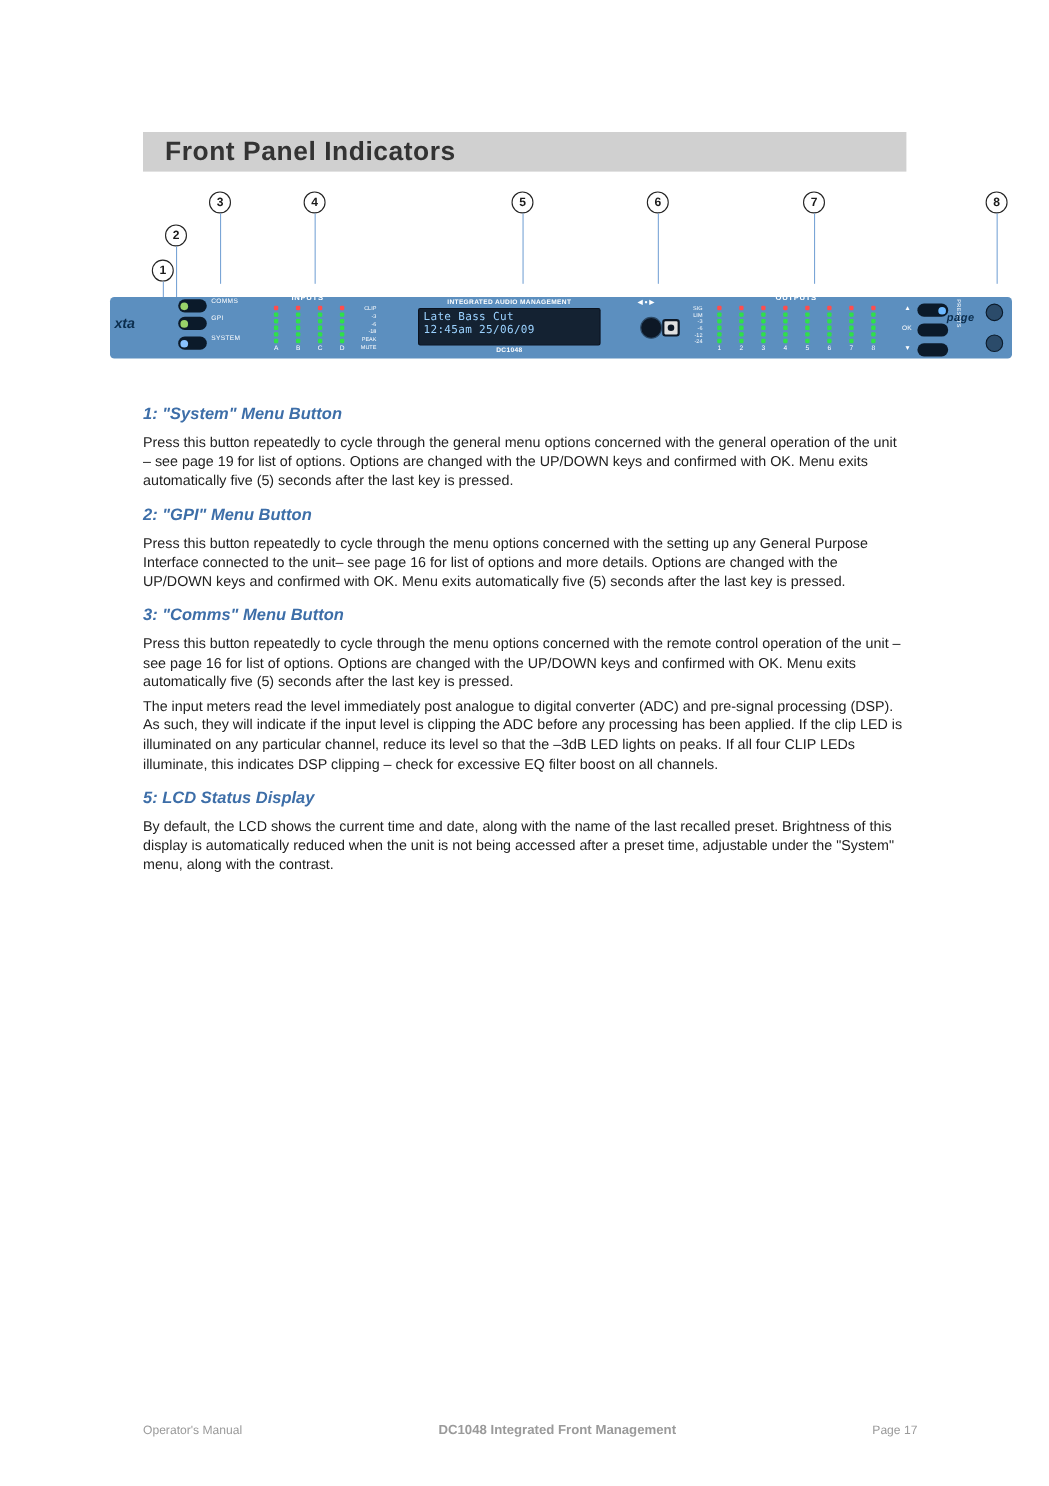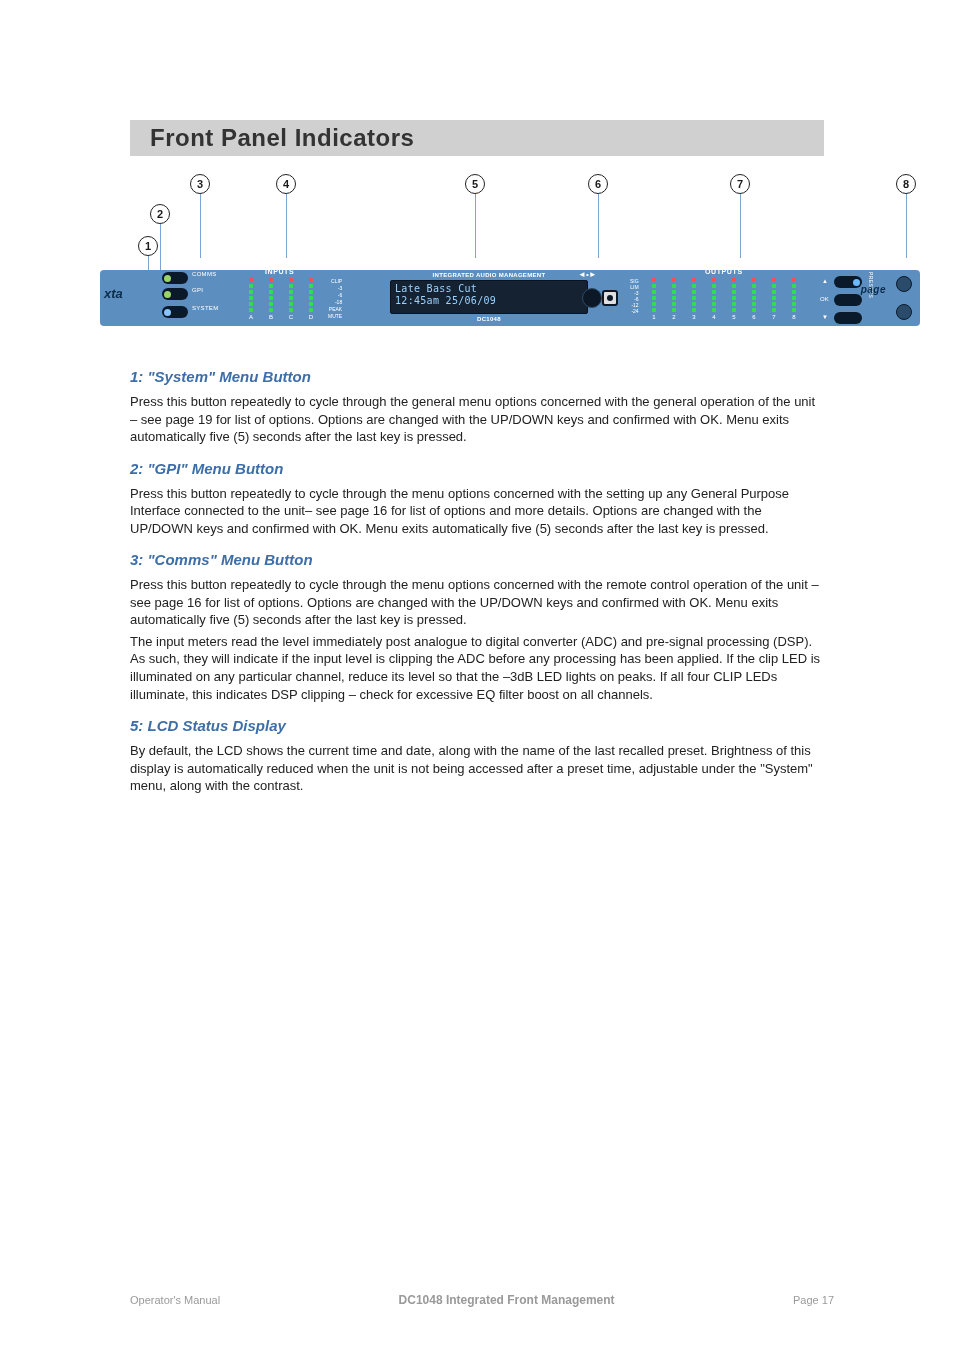--- a/index.html
+++ b/index.html
@@ -18,21 +18,21 @@
 .panel .grouplabel{position:absolute;font-size:7px;font-weight:bold;color:#fff;letter-spacing:.6px}
 .panel .meters{position:absolute;top:8px;height:38px}
 .panel .meters.inm{left:145px;width:80px}
 .panel .meters.outm{left:548px;width:170px}
 .panel .meters .col{position:absolute;top:0;width:12px}
 .panel .meters .col .led{width:4px;height:4px;border-radius:1px;margin:0 auto 2px auto;background:#2fe04a}
 .panel .meters .col .led.t{background:#ff4d4d}
 .panel .meters .col .cl{font-size:6px;color:#fff;text-align:center;margin-top:1px}
 .panel .scale{position:absolute;left:228px;top:8px;font-size:5px;color:#fff;line-height:7px;text-align:right}
 .panel .scale2{position:absolute;left:530px;top:8px;font-size:5px;color:#fff;line-height:6px;text-align:right}
-.panel .lcdwrap{position:absolute;left:290px;top:2px;width:198px}
+.panel .lcdwrap{position:absolute;left:280px;top:2px;width:166px}
 .panel .lcdtitle{font-size:6px;color:#fff;font-weight:bold;letter-spacing:.3px;text-align:center;margin-bottom:2px}
 .panel .lcd{height:28px;background:#142232;border:1px solid #0a1320;border-radius:2px;color:#9bd2ff;font-family:monospace;font-size:10px;line-height:12px;padding:2px 4px;letter-spacing:.3px}
 .panel .model{font-size:6px;color:#fff;font-weight:bold;text-align:center;margin-top:2px;letter-spacing:.3px}
 .panel .phones{position:absolute;left:480px;top:6px;width:38px;height:38px}
 .panel .phones .knob{width:18px;height:18px;border-radius:50%;background:#0d1826;border:1px solid #2d4a66;position:absolute;left:2px;top:12px}
 .panel .phones .jack{width:12px;height:12px;border-radius:3px;background:#e0e0e0;position:absolute;left:22px;top:14px;border:2px solid #0d1826}
 .panel .phones .jack:after{content:"";position:absolute;left:3px;top:3px;width:6px;height:6px;border-radius:50%;background:#0d1826}
 .panel .hp{position:absolute;left:478px;top:0;font-size:8px;color:#fff}
 .panel .nav{position:absolute;top:6px}
 .panel .nav .nbtn{width:28px;height:12px;border-radius:6px;background:#0b1a2a;position:relative;margin-bottom:6px}

